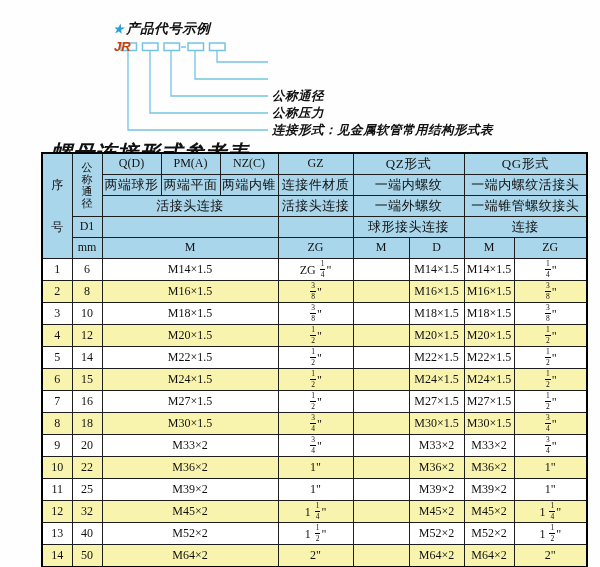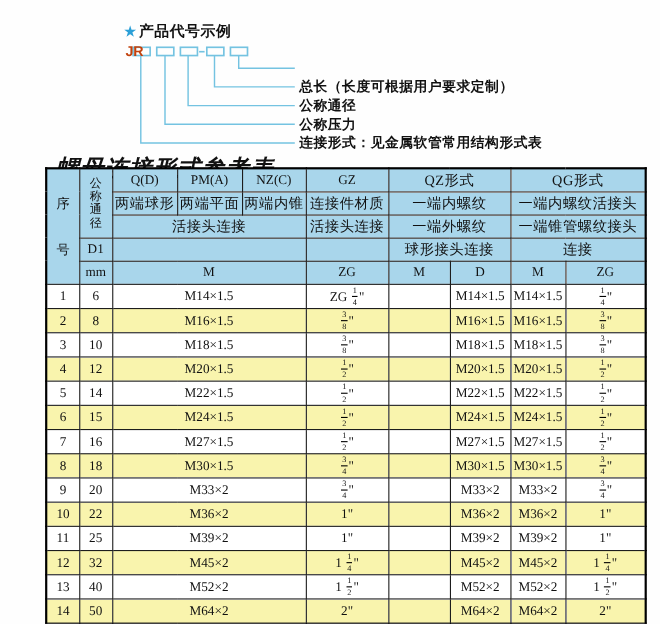--- a/index.html
+++ b/index.html
@@ -7,21 +7,21 @@
     width:600px;height:567px;
     background:#fefefe;
     font-family:"Liberation Serif", serif;
     color:#111;
     position:relative;
     overflow:hidden;
   }
   .page{position:absolute;inset:0;}
 
   
-  .diagram{position:absolute;left:0;top:0;width:533px;height:150px;}
+  .diagram{position:absolute;left:0;top:0;width:533px;height:150px;font-style:italic;}
   .diagram svg{position:absolute;left:0;top:0;}
   .dg-heading{
     position:absolute;left:113px;top:20px;
     font-family:"Liberation Sans", sans-serif;
     font-weight:bold;font-size:13.5px;letter-spacing:.5px;
   }
   .dg-heading .star{color:var(--star,#2b9fd7);margin-right:2px;font-size:12px;}
   .dg-prefix{
     position:absolute;left:114px;top:39px;
     font-family:"Liberation Sans", sans-serif;
@@ -91,21 +91,20 @@
         <polyline points="195,51 195,79 268,79"></polyline>
         <polyline points="171,51 171,96 268,96"></polyline>
         <polyline points="150,51 150,113 268,113"></polyline>
         <polyline points="128,51 128,130 268,130"></polyline>
       </g>
     </svg>
     <div class="dg-heading">
       <span class="star">★</span><span>产品代号示例</span>
     </div>
     <div class="dg-prefix">JR</div>
-    <div class="dg-label" style="top:72px">总长（长度可根据用户要求定制）</div>
     <div class="dg-label" style="top:89px">公称通径</div>
     <div class="dg-label" style="top:106px">公称压力</div>
     <div class="dg-label" style="top:123px">连接形式：见金属软管常用结构形式表</div>
   </div>
 
   <h1 class="table-title">螺母连接形式参考表</h1>
 
   <table class="ref">
     <colgroup>
       <col style="width:30px">

